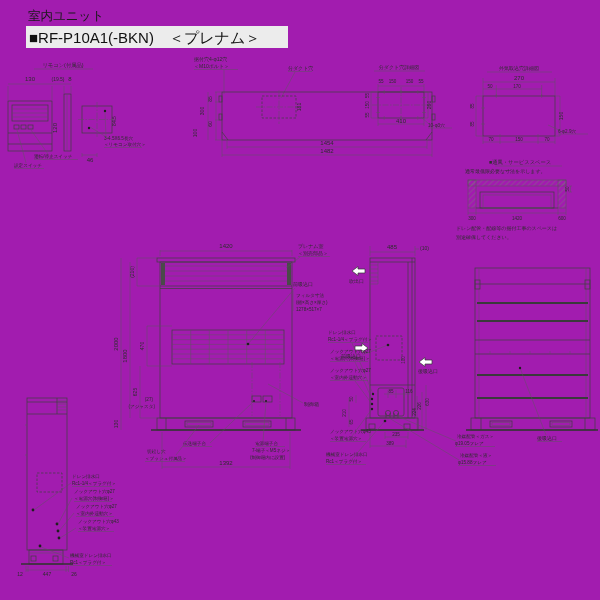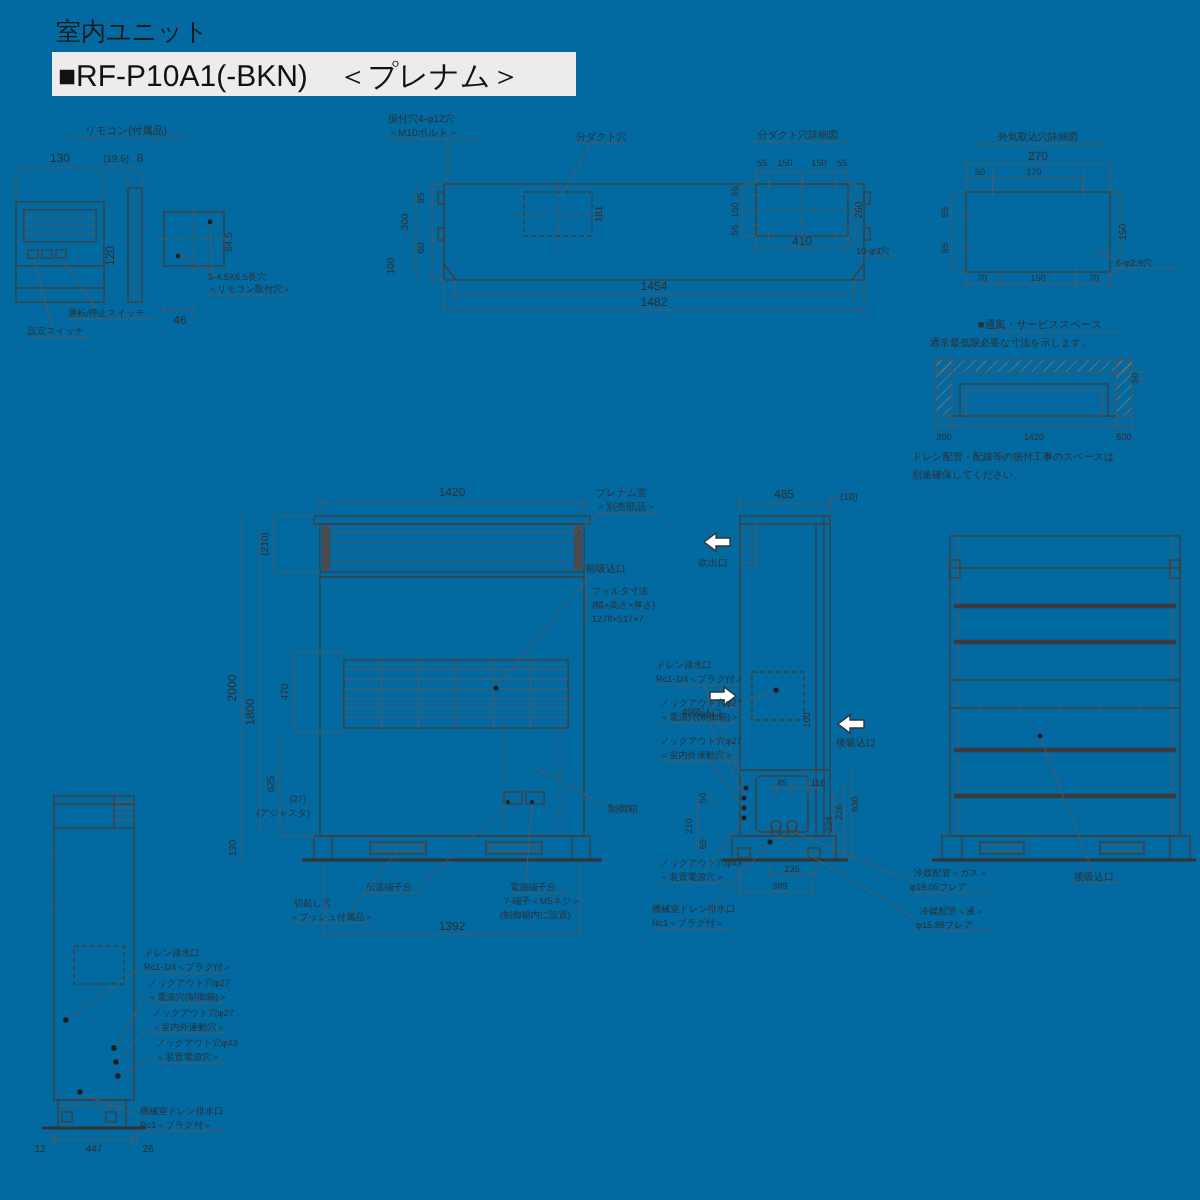--- a/index.html
+++ b/index.html
@@ -1,16 +1,16 @@
 <!DOCTYPE html>
 <html><head>
 <meta charset="utf-8">
 <style>
   html,body{margin:0;padding:0;background:#fff;}
-  .canvas{position:relative;width:600px;height:600px;background:#0369a1;overflow:hidden;}
+  .canvas{position:relative;width:600px;height:600px;background:#a21caf;overflow:hidden;}
   svg text{font-family:"Liberation Sans","DejaVu Sans",sans-serif;fill:#2e2e2e;}
   .ln{stroke:#3f3f3f;stroke-width:0.7;fill:none;}
   .thin{stroke:#5a5a5a;stroke-width:0.45;fill:none;}
   .thk{stroke:#333;stroke-width:1.5;fill:none;}
   .bar{stroke:#3a3a3a;stroke-width:2.2;fill:none;}
   .dash{stroke-dasharray:2.5,1.5;}
   .cdash{stroke-dasharray:6,1.5,1.5,1.5;}
   .t6{font-size:6px;} .t55{font-size:5.3px;} .t45{font-size:4.6px;} .t5{font-size:5px;}
   .mid{text-anchor:middle;} .end{text-anchor:end;}
   .dot{fill:#1e1e1e;stroke:none;}

